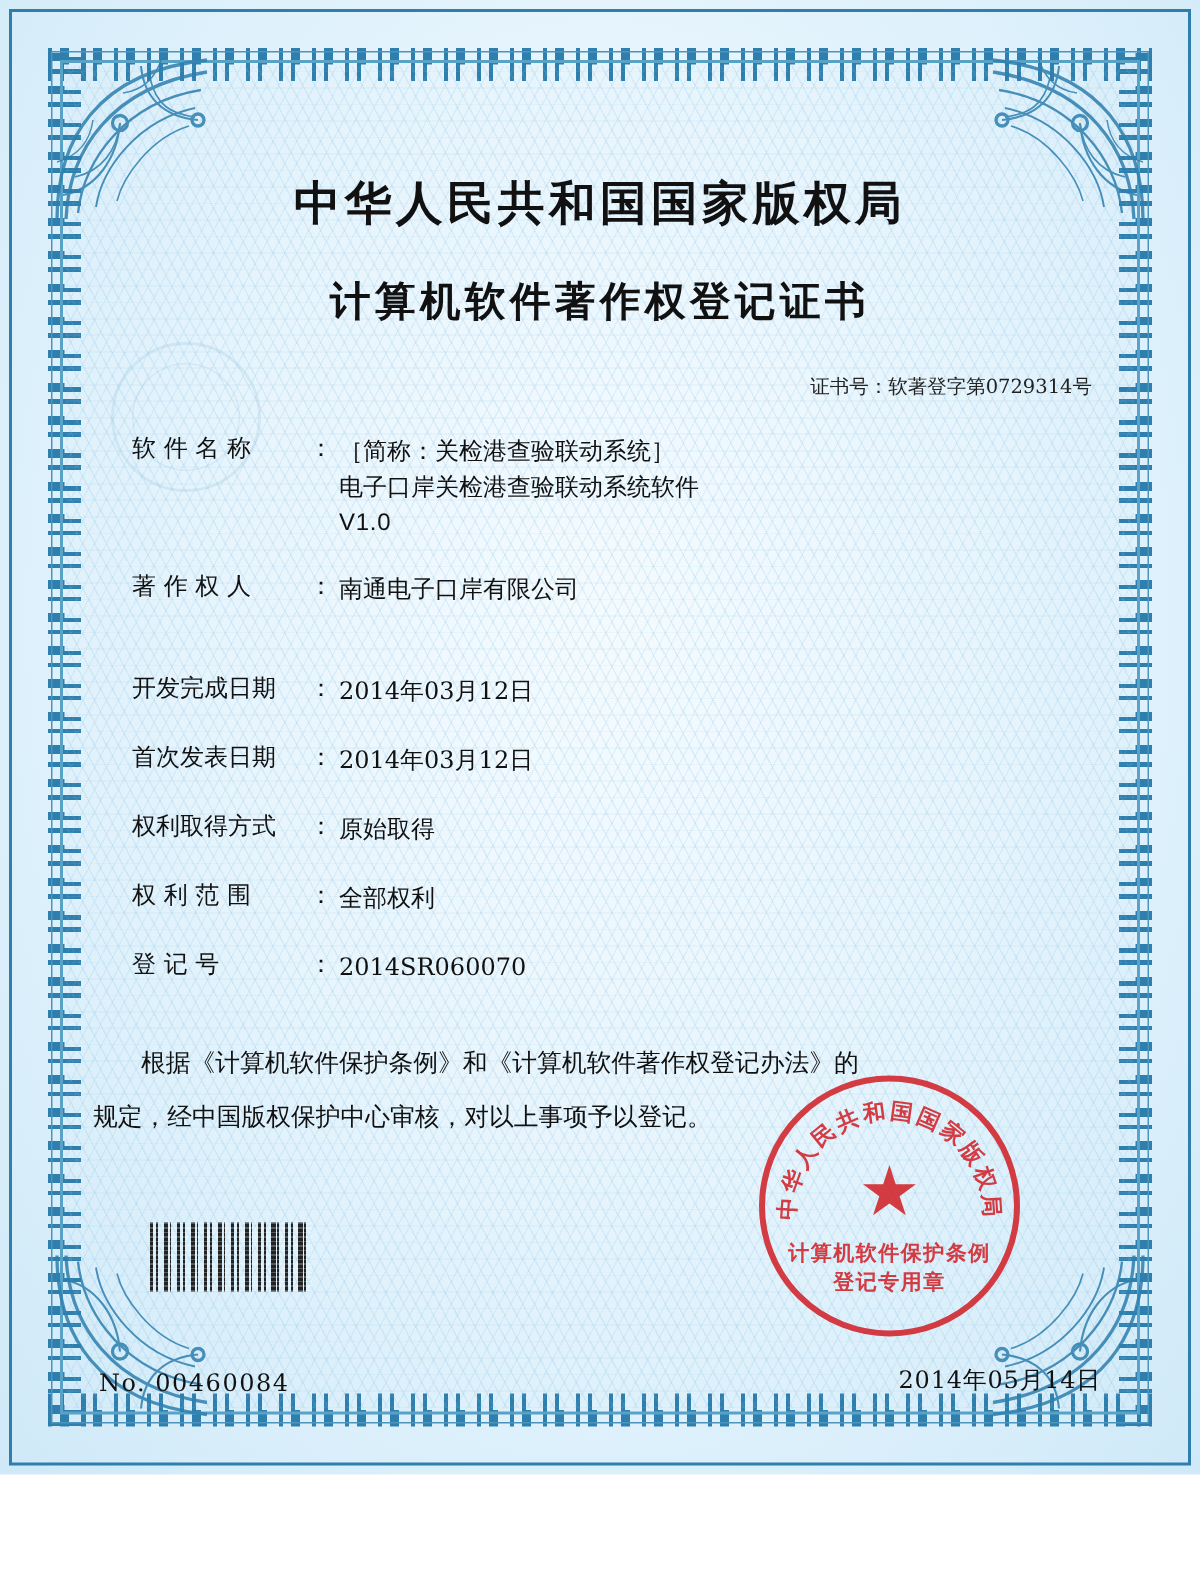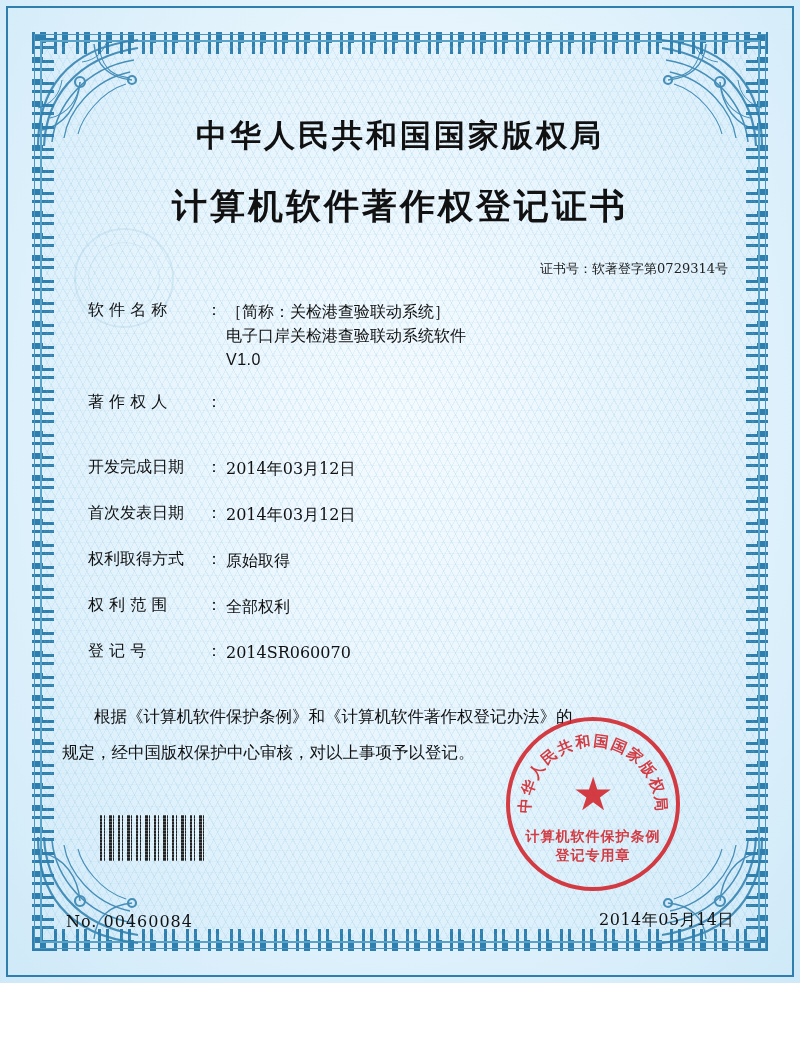--- a/index.html
+++ b/index.html
@@ -88,21 +88,21 @@
     font-weight:bold;
     font-size:31px;
     letter-spacing:3px;
     color:#111;
     margin-top:55px;
   }
   .title-sub{
     text-align:center;
     font-family:"DejaVu Serif","Liberation Serif",serif;
     font-weight:bold;
-    font-size:35px;
+    font-size:27px;
     letter-spacing:3px;
     color:#111;
     margin-top:26px;
   }
 
   .cert-no{
     text-align:right;
     font-size:13px;
     color:#222;
     margin-top:30px;
@@ -334,20 +334,21 @@
           <span class="vline">电子口岸关检港查验联动系统软件</span>
           <span class="vline mono">V1.0</span>
         </span>
       </div>
 
       <div class="gap-mid"></div>
 
       <div class="field-row">
         <span class="field-label">著 作 权 人</span>
         <span class="field-colon">：</span>
+        <span class="field-value">南通电子口岸有限公司</span>
       </div>
 
       <div class="gap-big"></div>
 
       <div class="field-row loose">
         <span class="field-label">开发完成日期</span>
         <span class="field-colon">：</span>
         <span class="field-value">2014年03月12日</span>
       </div>
 

